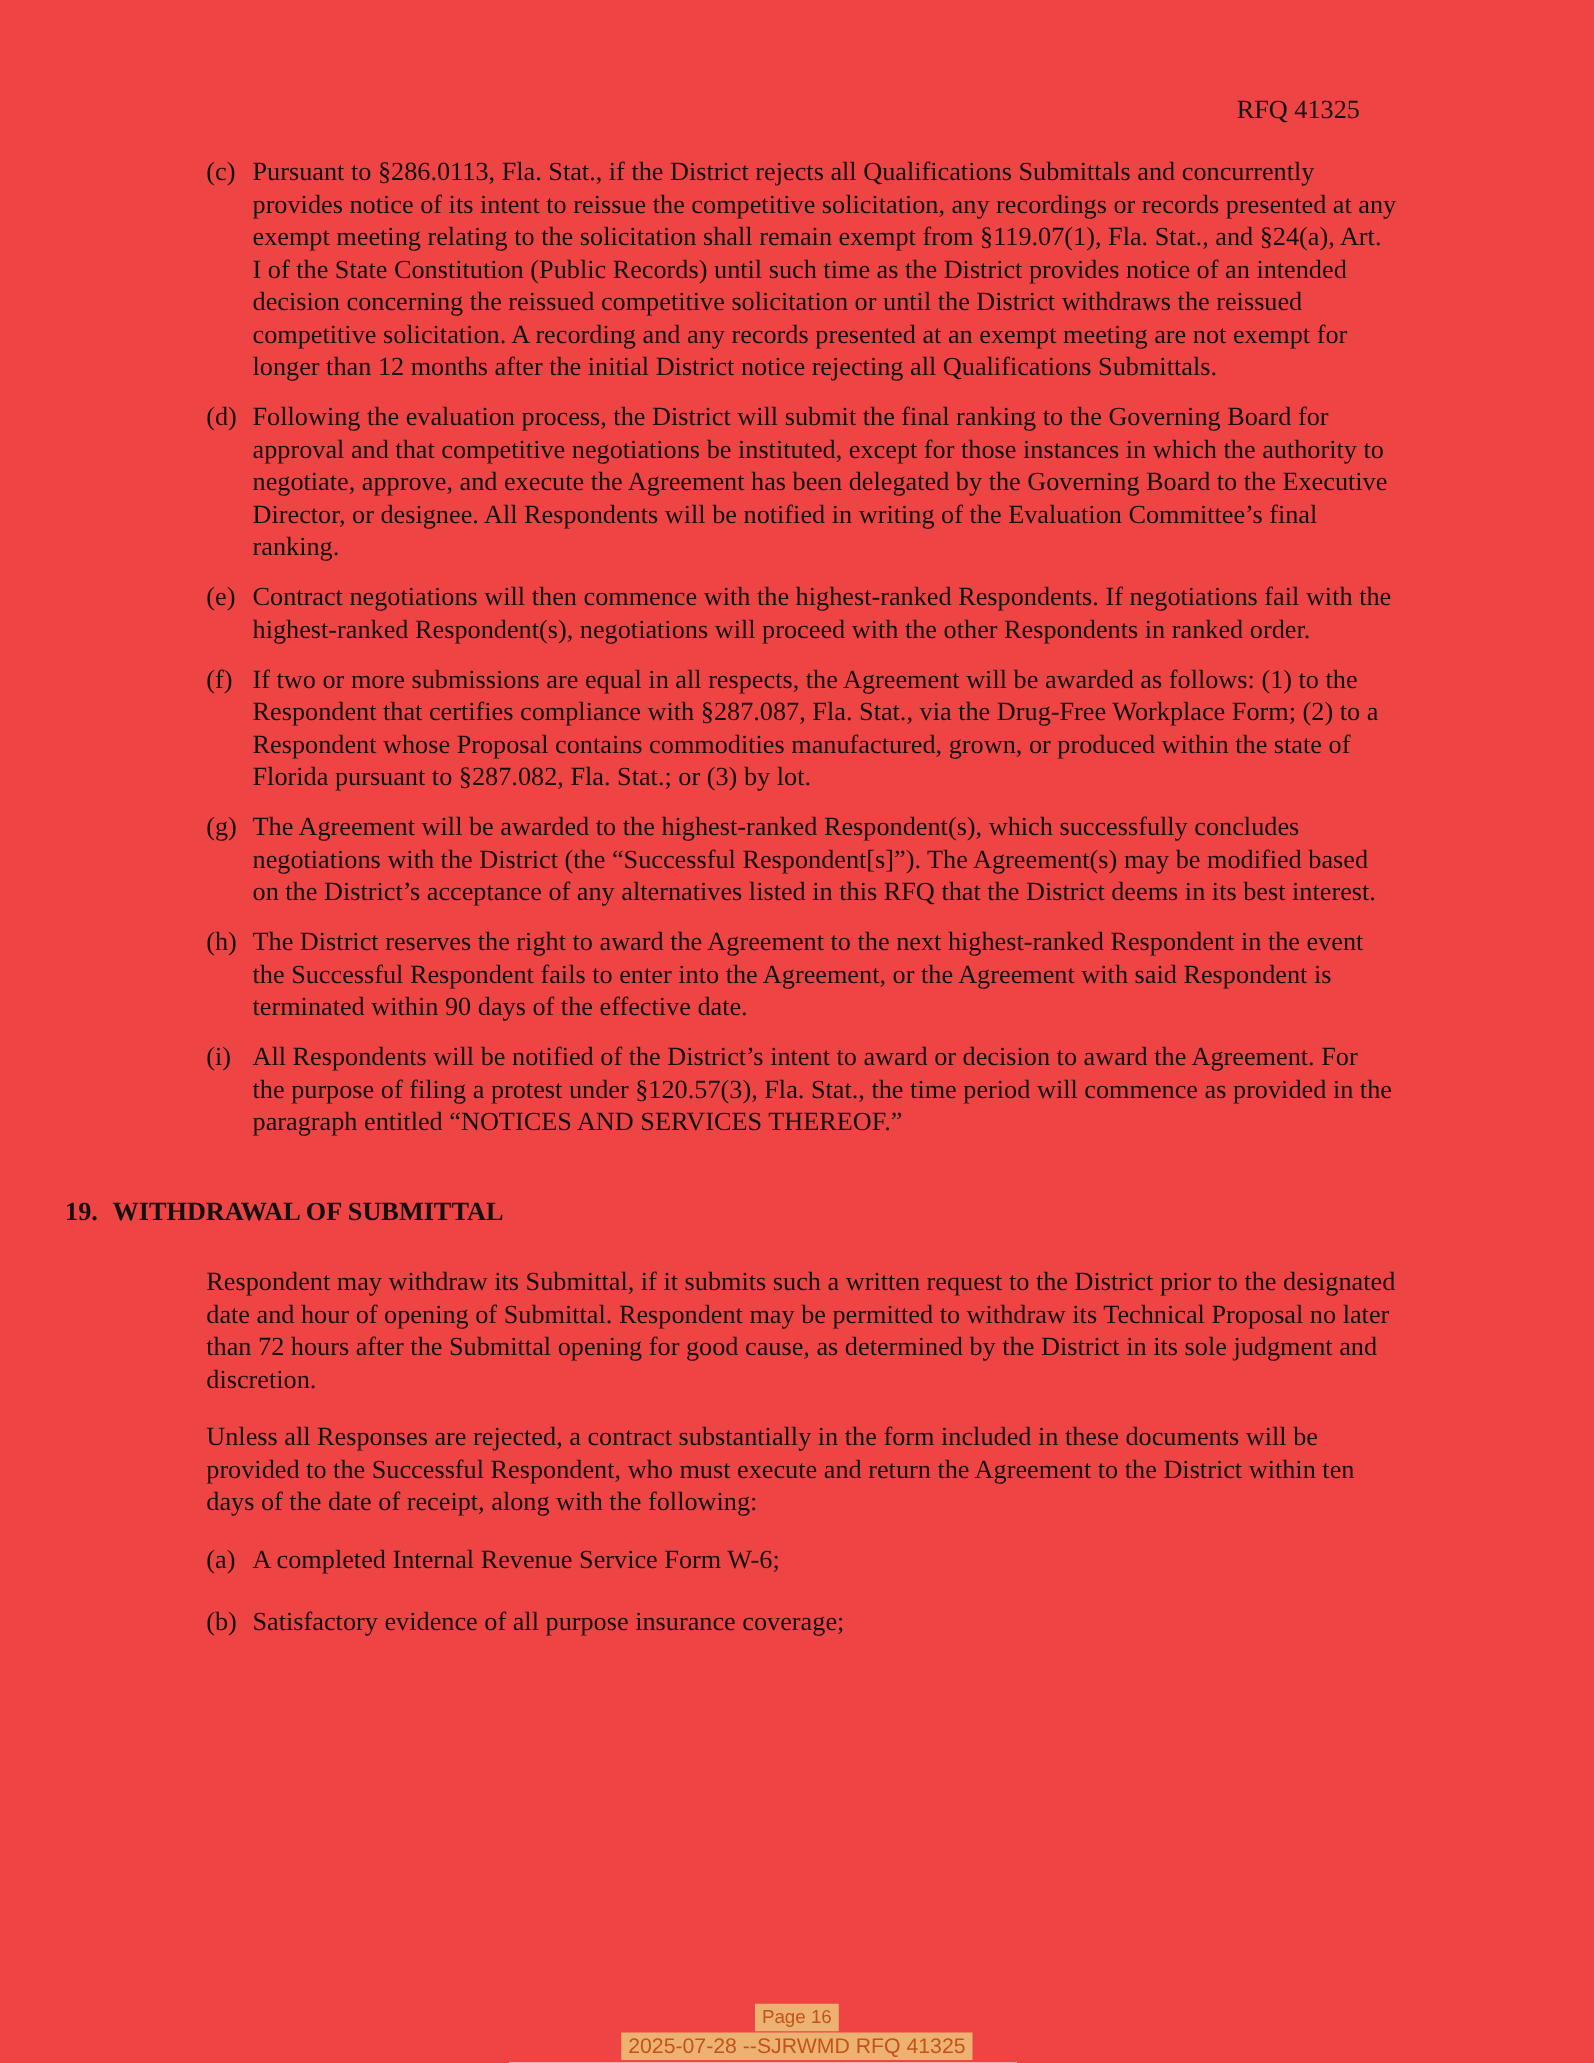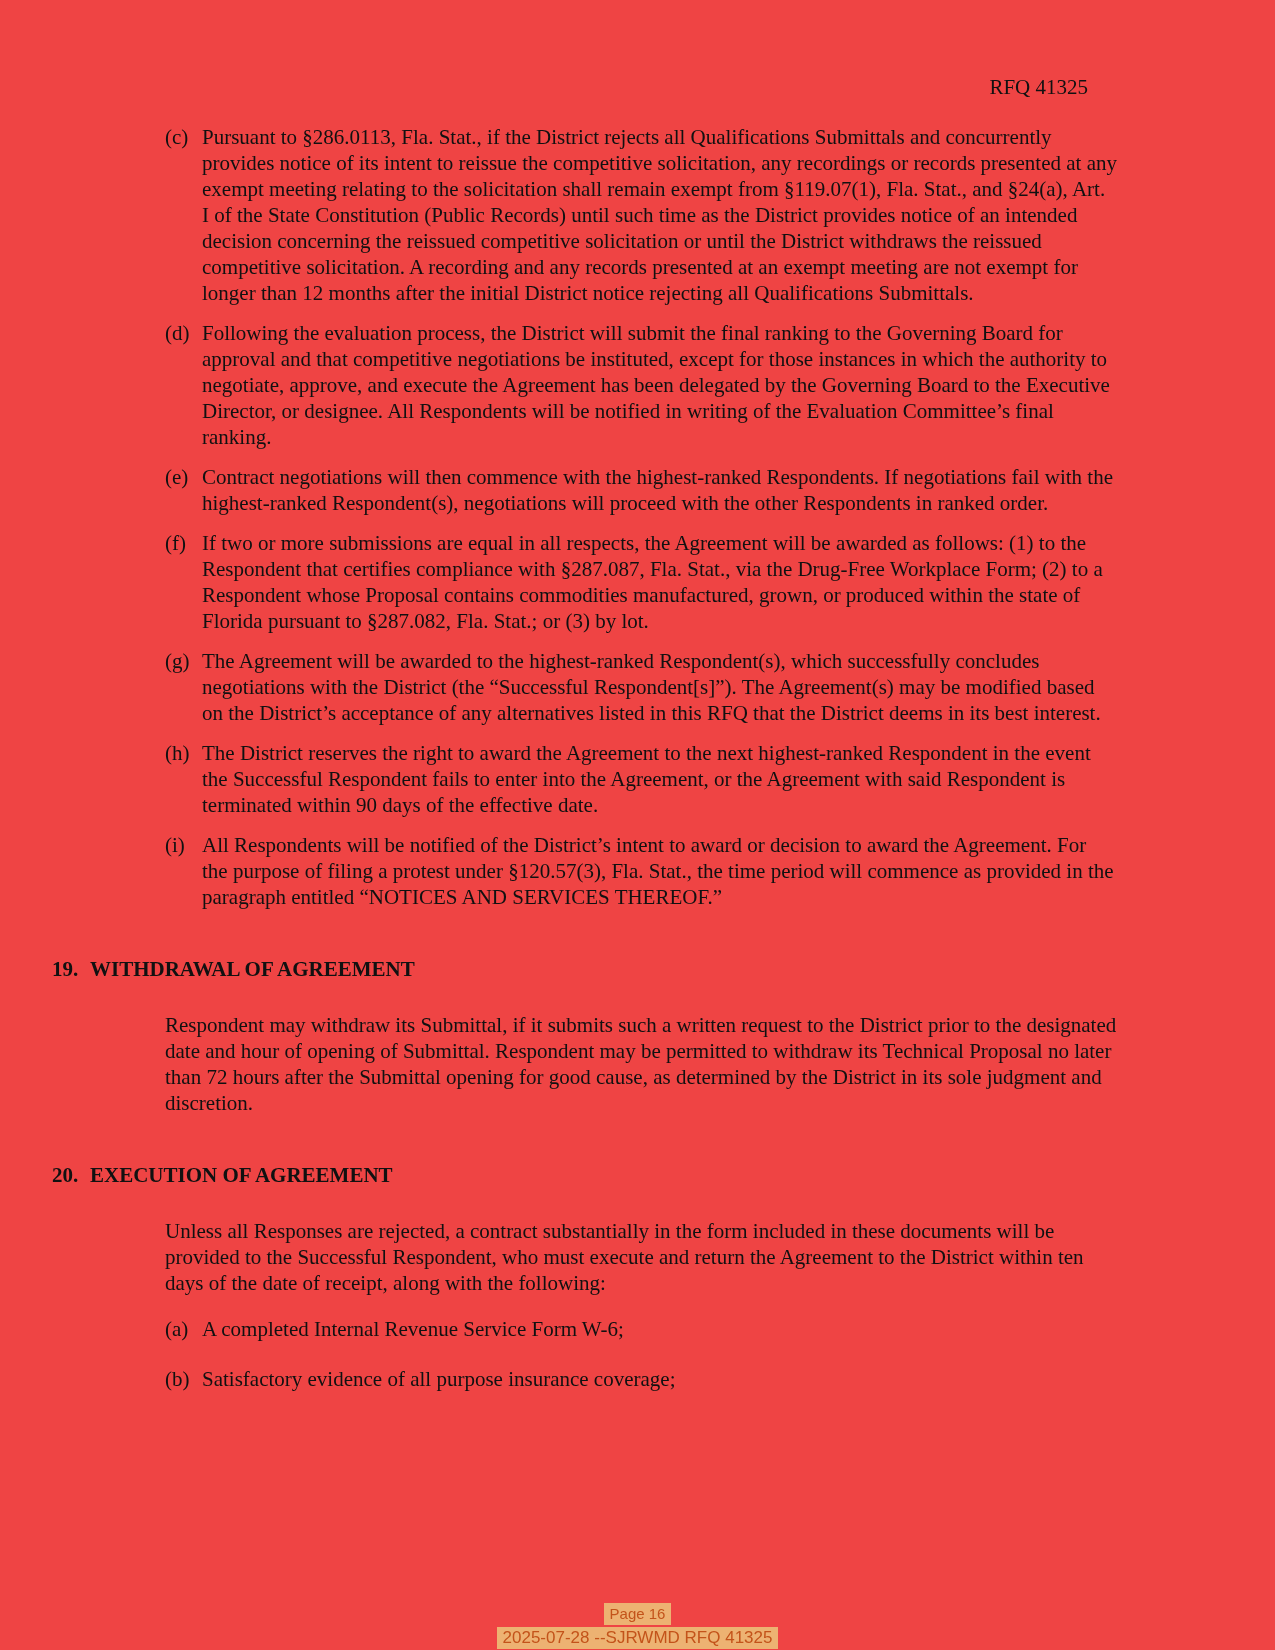--- a/index.html
+++ b/index.html
@@ -122,29 +122,25 @@
       <span class="alpha-text">The District reserves the right to award the Agreement to the next highest-ranked Respondent in the event the Successful Respondent fails to enter into the Agreement, or the Agreement with said Respondent is terminated within 90 days of the effective date.</span>
     </div>
 
     <div class="alpha-item">
       <span class="alpha-label">(i)</span>
       <span class="alpha-text">All Respondents will be notified of the District’s intent to award or decision to award the Agreement. For the purpose of filing a protest under §120.57(3), Fla. Stat., the time period will commence as provided in the paragraph entitled “NOTICES AND SERVICES THEREOF.”</span>
     </div>
 
     <div class="section-heading">
       <span class="section-number">19.</span>
-      <span class="section-title">WITHDRAWAL OF AGREEMENT</span>
+      <span class="section-title">WITHDRAWAL OF SUBMITTAL</span>
     </div>
 
     <p class="section-para">Respondent may withdraw its Submittal, if it submits such a written request to the District prior to the designated date and hour of opening of Submittal. Respondent may be permitted to withdraw its Technical Proposal no later than 72 hours after the Submittal opening for good cause, as determined by the District in its sole judgment and discretion.</p>
 
-    <div class="section-heading">
-      <span class="section-number">20.</span>
-      <span class="section-title">EXECUTION OF AGREEMENT</span>
-    </div>
 
     <p class="section-para">Unless all Responses are rejected, a contract substantially in the form included in these documents will be provided to the Successful Respondent, who must execute and return the Agreement to the District within ten days of the date of receipt, along with the following:</p>
 
     <div class="alpha-item sub-alpha">
       <span class="alpha-label">(a)</span>
       <span class="alpha-text">A completed Internal Revenue Service Form W-6;</span>
     </div>
 
     <div class="alpha-item sub-alpha">
       <span class="alpha-label">(b)</span>

